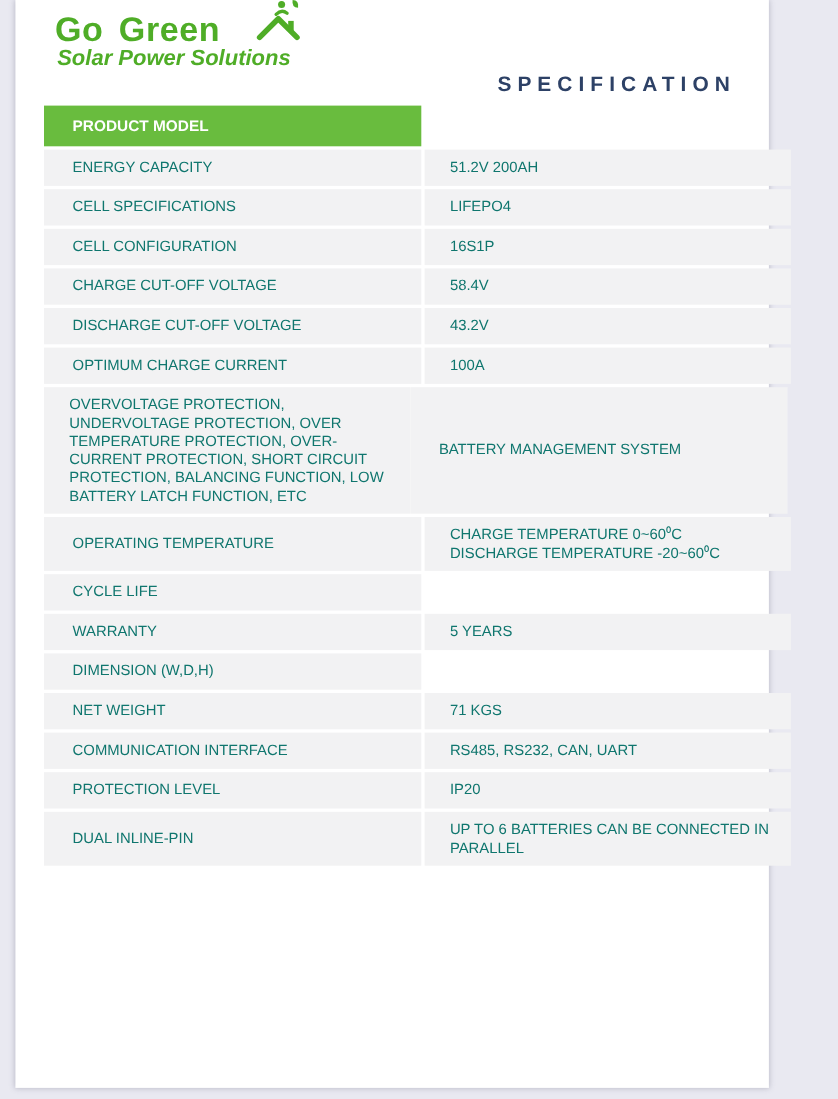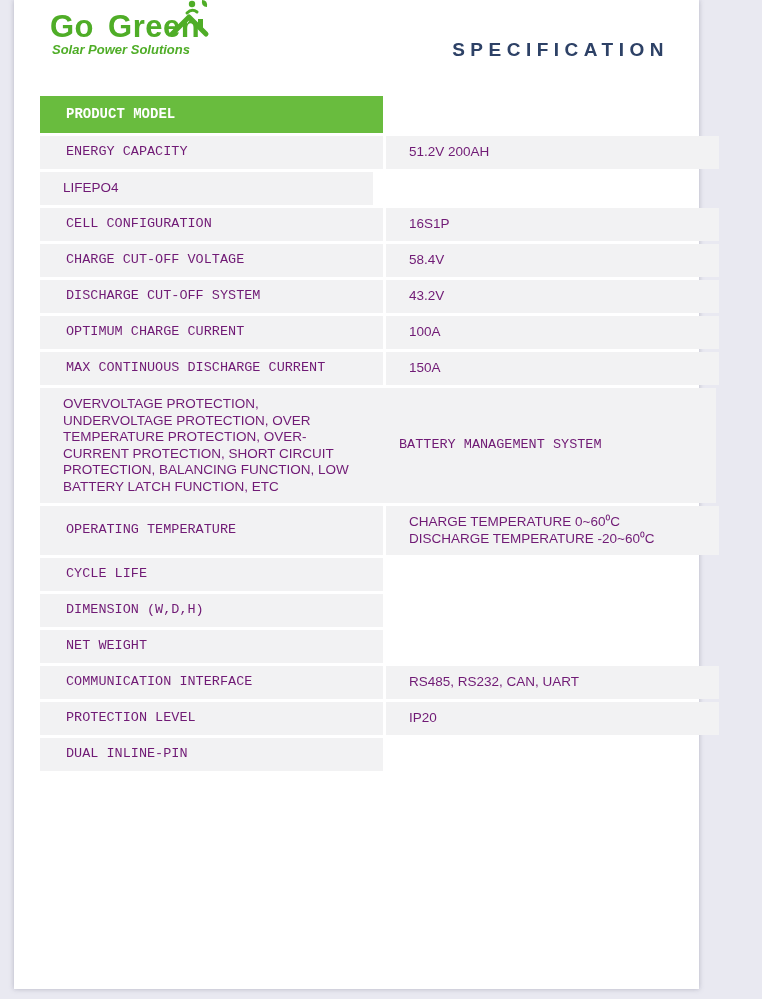--- a/index.html
+++ b/index.html
@@ -28,32 +28,32 @@
     letter-spacing: 0.5px;
     line-height: 34px;
     white-space: nowrap;
   }
   .logo-title .w1 { margin-right: 14px; }
   .house-icon-svg {
     position: absolute;
     right: -14px; top: -12px;
   }
   .logo-subtitle {
-    font-size: 13px;
+    font-size: 20px;
     font-style: italic;
     font-weight: bold;
     color: #4fad27;
     margin-top: -2px;
     margin-left: 2px;
     white-space: nowrap;
   }
   
   .spec-title {
     position: absolute;
-    top: 39px;
+    top: 67px;
     right: 30px;
     font-size: 19px;
     font-weight: 600;
     letter-spacing: 5.5px;
     color: #2d4166;
     white-space: nowrap;
   }
   
   .spec-table {
     position: absolute;
@@ -64,23 +64,23 @@
   .trow { display: flex; margin-bottom: 3px; }
   .cell {
     box-sizing: border-box;
     background: #f2f2f3;
     display: flex;
     align-items: center;
     min-height: 33px;
     padding: 8px 12px 8px 26px;
     font-size: 13.5px;
     line-height: 16.5px;
-    color: #701a75;
+    color: #0f766e;
   }
-  .cell.label { width: 343px; margin-right: 3px; font-family: Liberation Mono, monospace; }
+  .cell.label { width: 343px; margin-right: 3px; }
   .cell.value { width: 333px; padding-left: 23px; white-space: pre-line; }
   .header-row .cell {
     background: #69bc3e;
     color: #ffffff;
     font-weight: bold;
     font-size: 14px;
     min-height: 37px;
   }
 </style>
 </head>
@@ -113,68 +113,71 @@
     <div class="spec-table">
       <div class="trow header-row">
         <div class="cell label">PRODUCT MODEL</div>
       </div>
       <div id="rows-container">
           <div class="trow">
             <div class="cell label">ENERGY CAPACITY</div>
             <div class="cell value">51.2V 200AH</div>
           </div>
           <div class="trow">
+            <div class="cell label">CELL SPECIFICATIONS</div>
             <div class="cell value">LIFEPO4</div>
           </div>
           <div class="trow">
             <div class="cell label">CELL CONFIGURATION</div>
             <div class="cell value">16S1P</div>
           </div>
           <div class="trow">
             <div class="cell label">CHARGE CUT-OFF VOLTAGE</div>
             <div class="cell value">58.4V</div>
           </div>
           <div class="trow">
-            <div class="cell label">DISCHARGE CUT-OFF SYSTEM</div>
+            <div class="cell label">DISCHARGE CUT-OFF VOLTAGE</div>
             <div class="cell value">43.2V</div>
           </div>
           <div class="trow">
             <div class="cell label">OPTIMUM CHARGE CURRENT</div>
             <div class="cell value">100A</div>
-          </div>
-          <div class="trow">
-            <div class="cell label">MAX CONTINUOUS DISCHARGE CURRENT</div>
-            <div class="cell value">150A</div>
           </div>
           <div class="trow">
             <div class="cell value">OVERVOLTAGE PROTECTION, UNDERVOLTAGE PROTECTION, OVER TEMPERATURE PROTECTION, OVER-CURRENT PROTECTION, SHORT CIRCUIT PROTECTION, BALANCING FUNCTION, LOW BATTERY LATCH FUNCTION, ETC</div>
             <div class="cell label">BATTERY MANAGEMENT SYSTEM</div>
           </div>
           <div class="trow">
             <div class="cell label">OPERATING TEMPERATURE</div>
             <div class="cell value">CHARGE TEMPERATURE 0~60⁰C
 DISCHARGE TEMPERATURE -20~60⁰C</div>
           </div>
           <div class="trow">
             <div class="cell label">CYCLE LIFE</div>
           </div>
           <div class="trow">
+            <div class="cell label">WARRANTY</div>
+            <div class="cell value">5 YEARS</div>
+          </div>
+          <div class="trow">
             <div class="cell label">DIMENSION (W,D,H)</div>
           </div>
           <div class="trow">
             <div class="cell label">NET WEIGHT</div>
+            <div class="cell value">71 KGS</div>
           </div>
           <div class="trow">
             <div class="cell label">COMMUNICATION INTERFACE</div>
             <div class="cell value">RS485, RS232, CAN, UART</div>
           </div>
           <div class="trow">
             <div class="cell label">PROTECTION LEVEL</div>
             <div class="cell value">IP20</div>
           </div>
           <div class="trow">
             <div class="cell label">DUAL INLINE-PIN</div>
+            <div class="cell value">UP TO 6 BATTERIES CAN BE CONNECTED IN PARALLEL</div>
           </div>
         </div>
     </div>
 
   </div>
 </div>
 
 </body></html>

